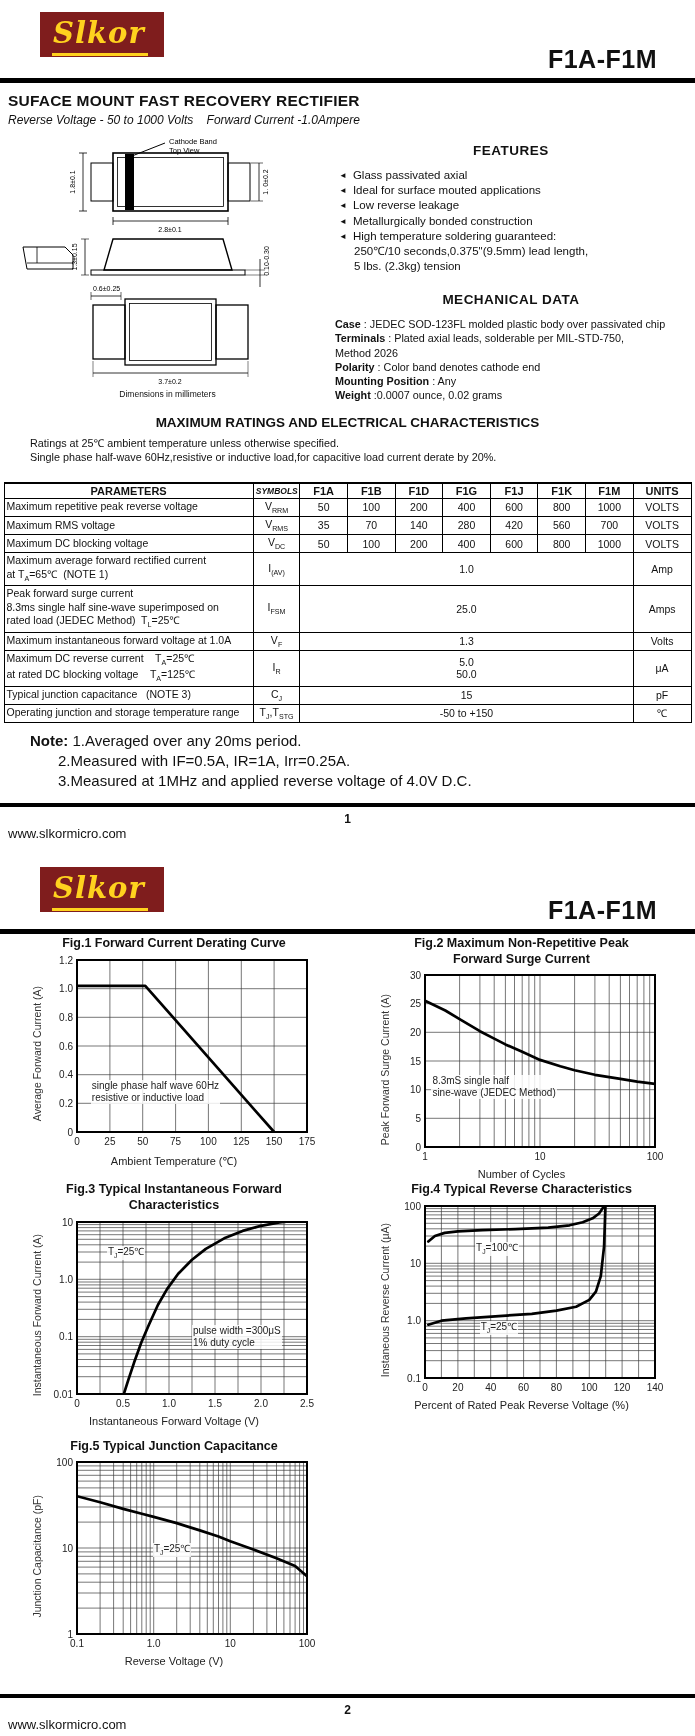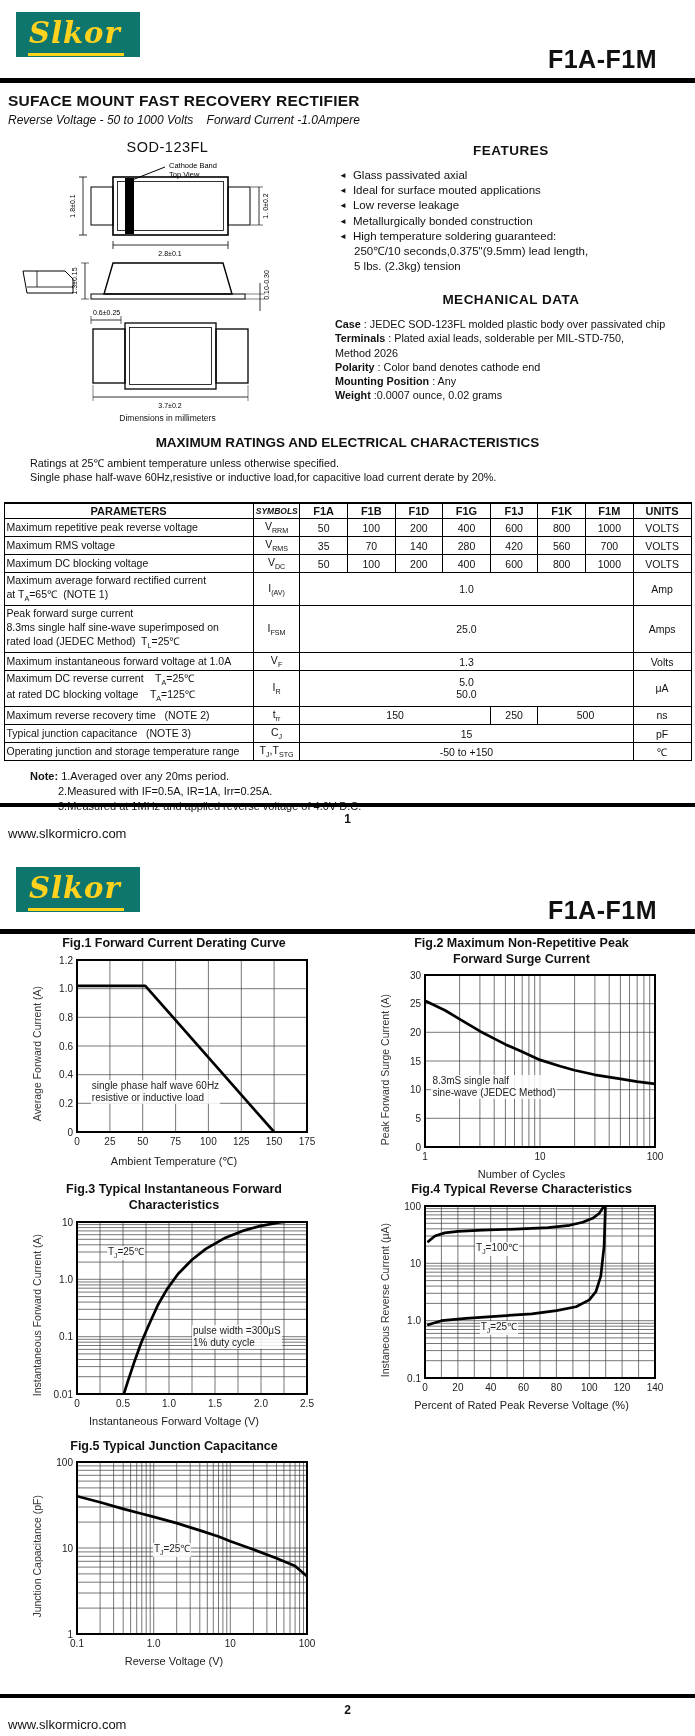--- a/index.html
+++ b/index.html
@@ -2,21 +2,21 @@
 <html><head>
 <meta charset="utf-8">
 <style>
   html,body{margin:0;padding:0;background:#fff;}
   body{width:695px;font-family:"Liberation Sans",sans-serif;color:#111;}
   .page{position:relative;width:695px;background:#fff;overflow:hidden;}
   .page1{height:845px;}
   .page2{height:891px;}
   .hdr{position:relative;height:78px;}
   .hdr2{position:relative;height:84px;}
-  .logo{position:absolute;left:16px;top:12px;background:#0f766e;padding:7px 16px 9px 12px;}
+  .logo{position:absolute;left:40px;top:12px;background:#7f1d1d;padding:7px 16px 9px 12px;}
   .hdr2 .logo{top:22px;}
   .logo-text{color:#ffd21e;font-family:"DejaVu Serif",serif;font-style:italic;font-weight:bold;font-size:29px;line-height:1;border-bottom:3px solid #ffd21e;padding:0 3px 3px 1px;letter-spacing:1px;}
   .part{position:absolute;right:38px;bottom:4px;font-size:25px;font-weight:bold;letter-spacing:0.5px;}
   .rule{height:5px;background:#000;}
   .doc-title{font-size:15.5px;font-weight:bold;margin:9px 0 0 8px;letter-spacing:0.2px;}
   .doc-sub{font-size:12px;font-style:italic;margin:3px 0 0 8px;white-space:pre-wrap;}
   .cols{display:flex;margin-top:4px;}
   .col-left{width:335px;}
   .col-right{width:352px;padding-right:8px;}
   .pkg-title{text-align:center;font-size:14.5px;margin-top:8px;letter-spacing:0.5px;}
@@ -33,21 +33,21 @@
   .ratings-intro{font-size:10.8px;margin:6px 0 4px 30px;line-height:1.3;}
   table{border-collapse:collapse;width:688px;margin:18px auto 0;table-layout:fixed;border-top:2px solid #000;}
   th,td{border:1px solid #000;padding:1px 2px;}
   th{font-size:11px;text-align:center;}
   th.sym-h{font-style:italic;font-size:8.5px;font-weight:bold;}
   td.param{text-align:left;font-size:10.5px;line-height:1.3;white-space:pre-wrap;}
   td.sym{text-align:center;font-size:10.5px;}
   td.val{text-align:center;font-size:10.5px;}
   td.unit{text-align:center;font-size:10.5px;}
   sub{font-size:0.68em;}
-  .notes{font-size:11px;margin:8px 0 0 30px;line-height:1.35;}
+  .notes{font-size:15px;margin:8px 0 0 30px;line-height:1.35;}
   .notes .cont{margin-left:28px;}
   .footer{position:absolute;left:0;right:0;bottom:2px;}
   .frule{height:4px;background:#000;}
   .frow{position:relative;display:flex;font-size:13px;padding:19px 8px 2px;}
   .pageno{position:absolute;left:0;right:0;text-align:center;font-weight:bold;font-size:12px;top:5px;}
   .charts-grid{display:grid;grid-template-columns:348px 347px;justify-items:center;margin-top:2px;}
   .chart{display:flex;flex-direction:column;align-items:center;margin-bottom:2px;}
   .chart-title{font-weight:bold;font-size:12.5px;text-align:center;line-height:1.25;}
   .chart-body{display:flex;align-items:center;}
   .ylabel{writing-mode:vertical-rl;transform:rotate(180deg);font-size:10.5px;text-align:center;color:#333;}
@@ -65,21 +65,20 @@
       <span class="logo-text">Slkor</span>
     </div>
     <div class="part">F1A-F1M</div>
   </div>
   <div class="rule"></div>
   <div class="doc-title">SUFACE MOUNT FAST RECOVERY RECTIFIER</div>
   <div class="doc-sub">Reverse Voltage - 50 to 1000 Volts    Forward Current -1.0Ampere</div>
 
   <div class="cols">
     <div class="col-left">
-      <div class="pkg-title">SOD-123FL</div>
       <svg class="pkg-svg" width="310" height="256" viewBox="0 0 310 256">
 
         <rect x="100" y="20" width="115" height="58" fill="none" stroke="#000" stroke-width="1.6"></rect>
         <rect x="104.5" y="24.5" width="106" height="49" fill="none" stroke="#000" stroke-width="0.8"></rect>
         <rect x="112" y="21" width="9" height="56" fill="#000"></rect>
         <rect x="78" y="30" width="22" height="38" fill="none" stroke="#000" stroke-width="1"></rect>
         <rect x="215" y="30" width="22" height="38" fill="none" stroke="#000" stroke-width="1"></rect>
         <line x1="152" y1="10" x2="119" y2="23" stroke="#000" stroke-width="1"></line>
         <text x="156" y="11" font-size="7.5">Cathode Band</text>
         <text x="156" y="20" font-size="7.5">Top View</text>
@@ -253,28 +252,20 @@
           <td class="unit">Volts</td>
         </tr>
         <tr>
           <td class="param"><div>Maximum DC reverse current    T<sub>A</sub>=25℃</div><div>at rated DC blocking voltage    T<sub>A</sub>=125℃</div></td>
           <td class="sym">I<sub>R</sub></td>
           <td class="val" colspan="7">
             <div>5.0</div>
             <div>50.0</div>
           </td>
           <td class="unit">μA</td>
-        </tr>
-        <tr>
-          <td class="param"><div>Maximum reverse recovery time   (NOTE 2)</div></td>
-          <td class="sym">t<sub>rr</sub></td>
-          <td class="val" colspan="4">150</td>
-          <td class="val">250</td>
-          <td class="val" colspan="2">500</td>
-          <td class="unit">ns</td>
         </tr>
         <tr>
           <td class="param"><div>Typical junction capacitance   (NOTE 3)</div></td>
           <td class="sym">C<sub>J</sub></td>
           <td class="val" colspan="7">15</td>
           <td class="unit">pF</td>
         </tr>
         <tr>
           <td class="param"><div>Operating junction and storage temperature range</div></td>
           <td class="sym">T<sub>J</sub>,T<sub>STG</sub></td>

